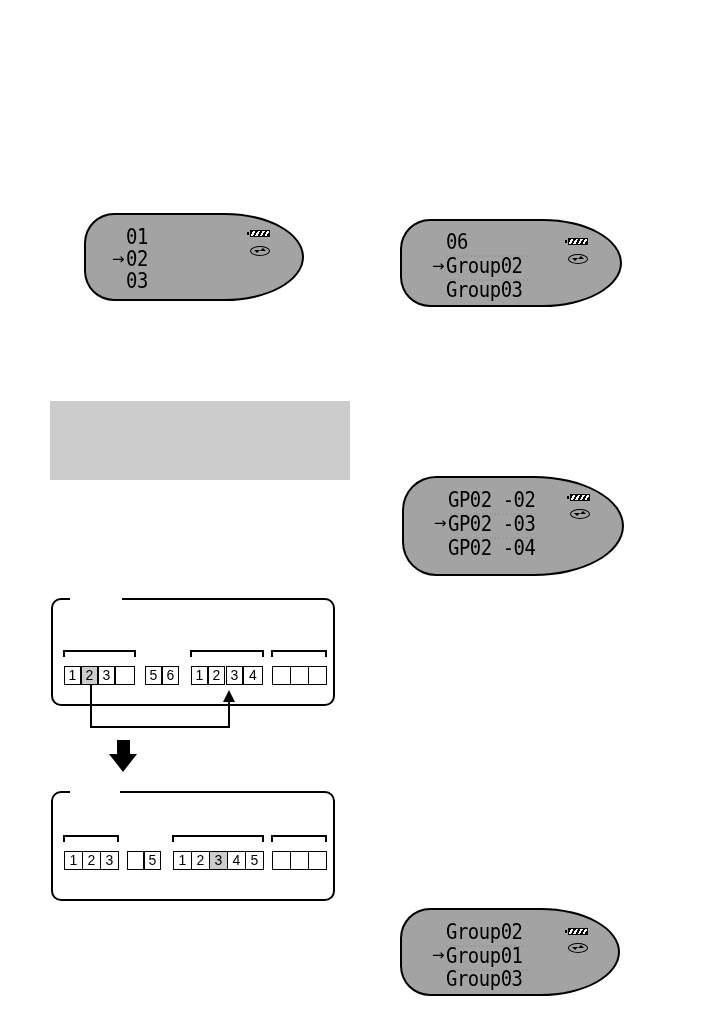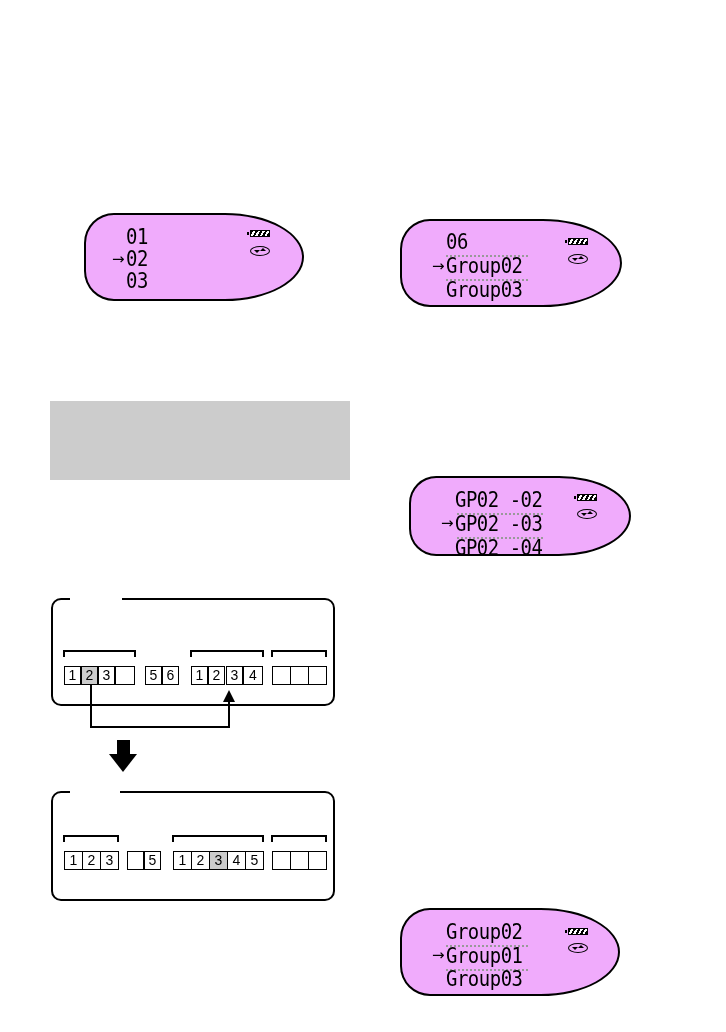--- a/index.html
+++ b/index.html
@@ -1,20 +1,20 @@
 <!DOCTYPE html>
 <html><head>
 <meta charset="utf-8">
 <style>
   html, body { margin:0; padding:0; }
   body { width:726px; height:1032px; background:#ffffff; position:relative; overflow:hidden;
          font-family:"Liberation Sans", sans-serif; color:#000; }
 
   
-  .lcd { position:absolute; border:2px solid #000; background:#f0abfc;
+  .lcd { position:absolute; border:2px solid #000; background:#a3a3a3;
          border-radius:34px 90px 90px 34px / 34px 50px 50px 34px; box-sizing:border-box; }
   .lcd-line { position:absolute; font-family:"DejaVu Sans Mono", monospace; font-size:21px;
               line-height:21px; letter-spacing:-0.5px; white-space:pre; transform:scaleX(0.9); transform-origin:left center; }
   .blink { position:absolute; border-top:2px dotted #999; border-bottom:2px dotted #999; }
   .arrow-ptr { position:absolute; font-size:15px; line-height:15px; font-family:"DejaVu Sans", sans-serif; }
   .batt { position:absolute; width:20px; height:7px; border:1.5px solid #000; background:
           repeating-linear-gradient(120deg,#000 0 2px,#fff 2px 4px); box-sizing:border-box; }
   .batt::before { content:""; position:absolute; left:-4px; top:1px; width:2px; height:3px; background:#000; }
   .disc { position:absolute; width:20px; height:10px; border:1.5px solid #000; border-radius:50%; box-sizing:border-box; }
   .disc::before { content:""; position:absolute; left:3px; top:3px; width:0; height:0;
@@ -56,21 +56,21 @@
   <span class="blink" style="left:44px;top:34px;width:82px;height:22px;"></span>
   <span class="arrow-ptr" style="left:30px;top:38px;">→</span>
   <span class="lcd-line" style="left:44px;top:35px;">Group02</span>
   <span class="lcd-line" style="left:44px;top:59px;">Group03</span>
   <span class="batt" style="left:166px;top:17px;"></span>
   <span class="disc" style="left:166px;top:33px;"></span>
 </div>
 
 <div class="gray-band"></div>
 
-<div class="lcd" style="left:402px;top:476px;width:222px;height:80px;margin-left:7px;">
+<div class="lcd" style="left:402px;top:476px;width:222px;height:100px;">
   <span class="lcd-line" style="left:44px;top:12px;">GP02 -02</span>
   <span class="blink" style="left:46px;top:35px;width:86px;height:22px;"></span>
   <span class="arrow-ptr" style="left:30px;top:38px;">→</span>
   <span class="lcd-line" style="left:44px;top:36px;">GP02 -03</span>
   <span class="lcd-line" style="left:44px;top:60px;">GP02 -04</span>
   <span class="batt" style="left:166px;top:16px;"></span>
   <span class="disc" style="left:166px;top:31px;"></span>
 </div>
 
 <div class="diagram-frame" style="left:51px;top:598px;width:284px;height:108px;"></div>

